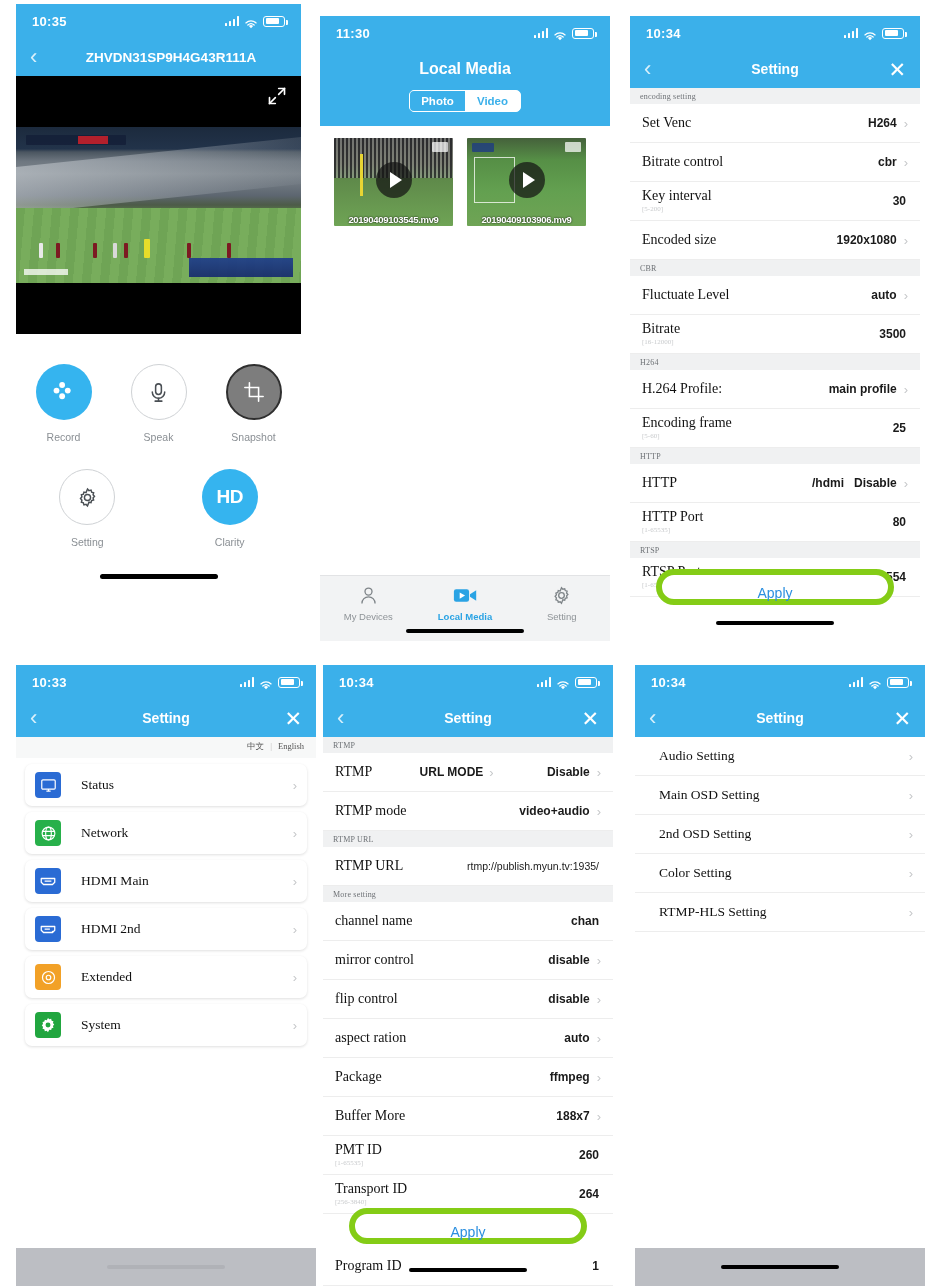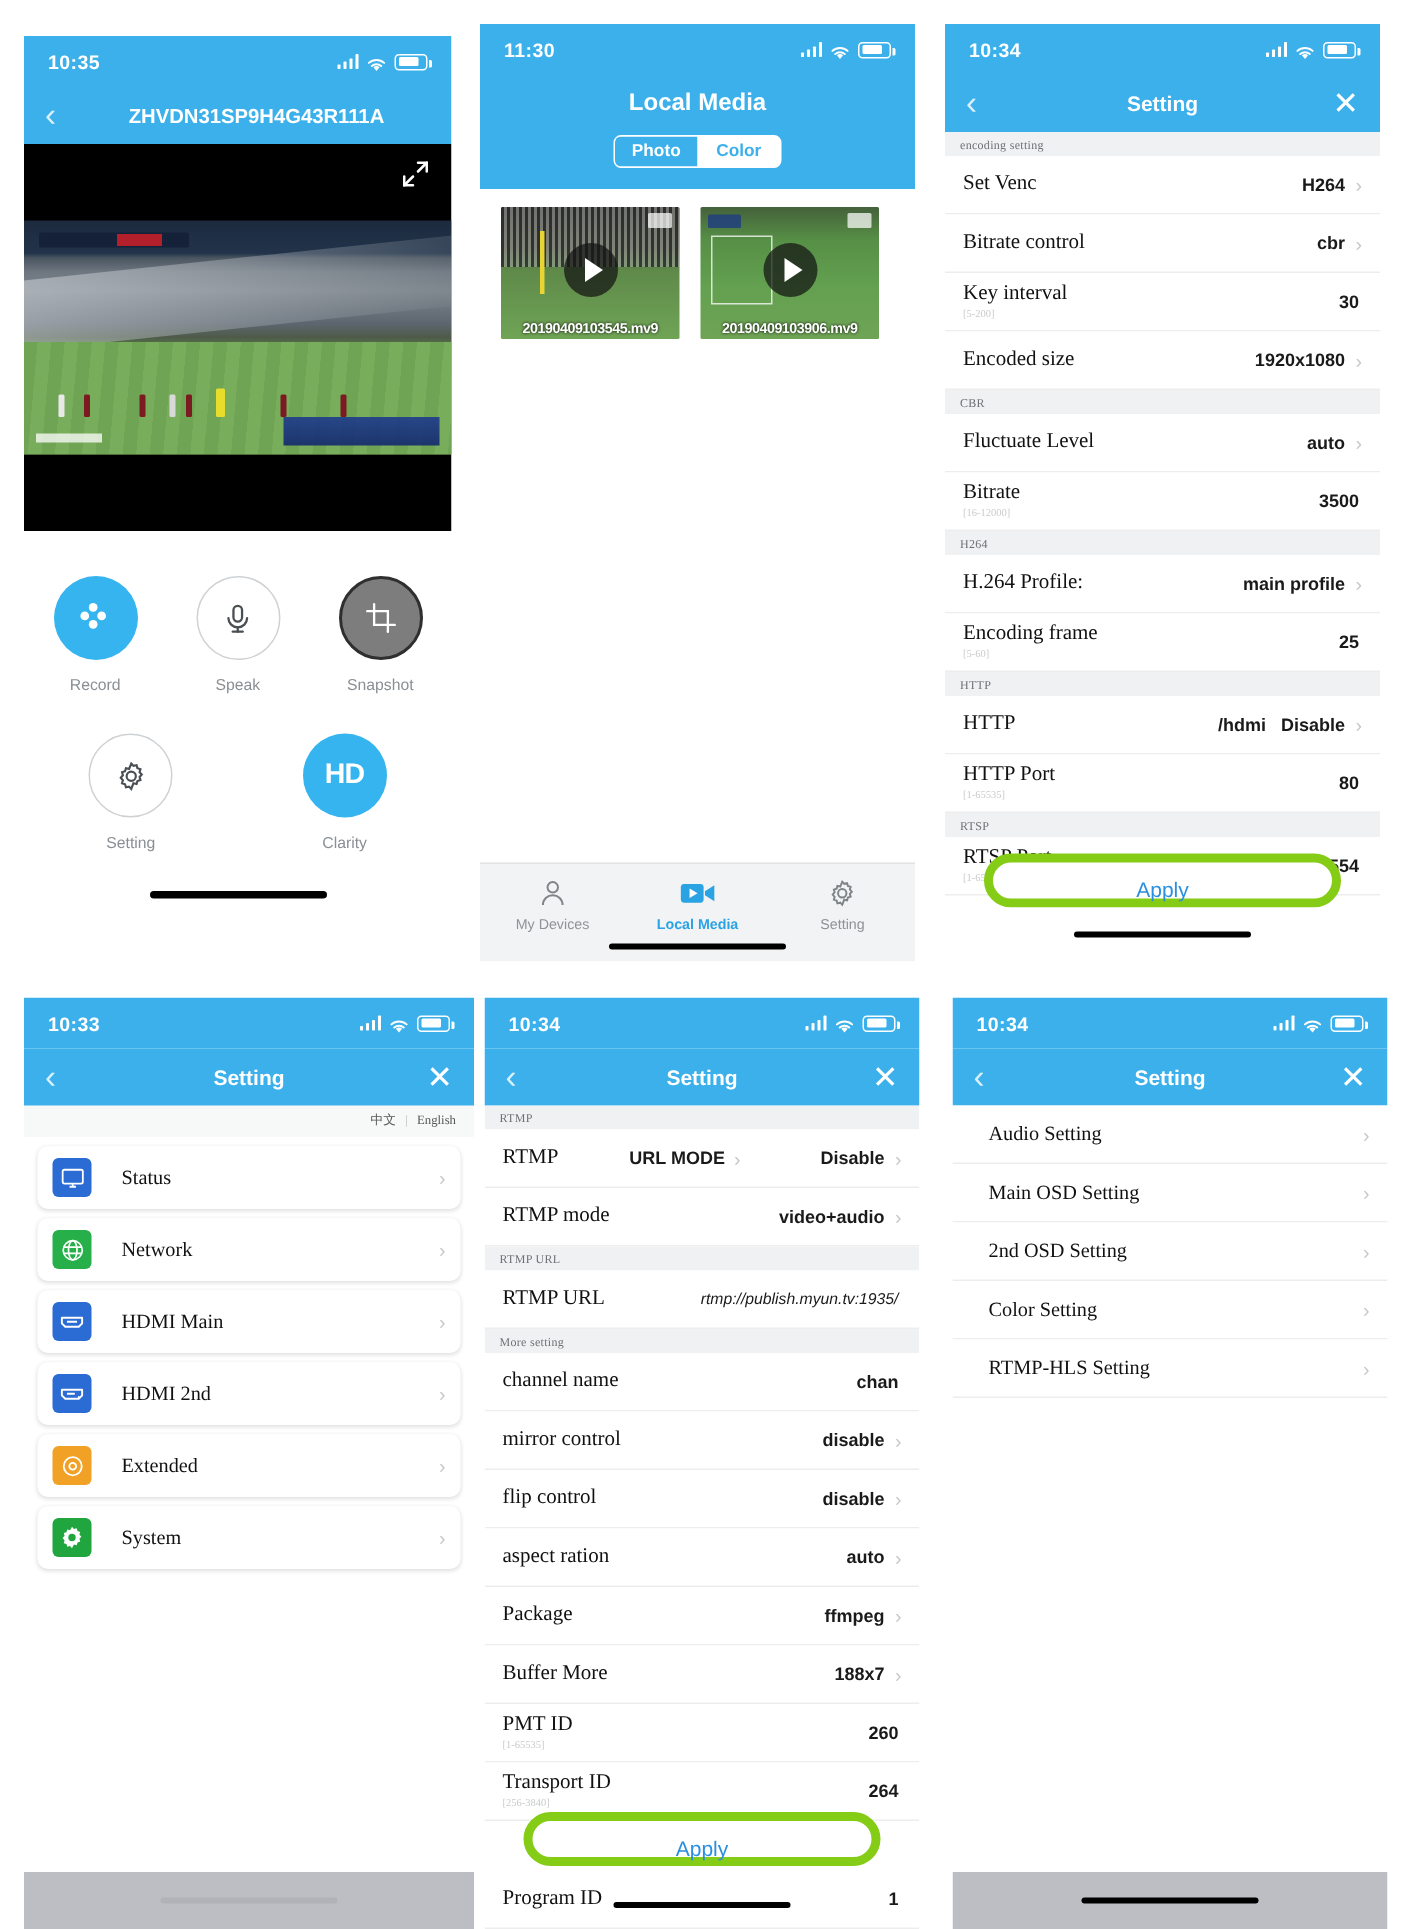--- a/index.html
+++ b/index.html
@@ -65,21 +65,21 @@
     width: 118px; height: 4.5px; background: #000; border-radius: 3px;
     margin: 0 auto;
   }
   .gray-footer {
     position: absolute; left: 0; right: 0; bottom: 0; height: 38px;
     background: #bcbec3; display: flex; align-items: center; justify-content: center;
   }
   .gray-footer.faded .home-indicator { background: #b0b2b7; }
 
   
-  #p1 { left: 16px; top: 24px; width: 285px; height: 615px; }
+  #p1 { left: 16px; top: 4px; width: 285px; height: 615px; }
   .video-wrap {
     background: #000; height: 258px; position: relative;
     display: flex; align-items: center; justify-content: center;
   }
   .expand-icon {
     position: absolute; top: 10px; right: 14px;
     width: 20px; height: 20px; color: #fff; cursor: pointer;
   }
   .stadium {
     width: 100%; height: 156px; position: relative; overflow: hidden;
@@ -217,21 +217,21 @@
   }
   .row .k {
     font-family: "Liberation Serif", serif; font-size: 14px; color:#111;
     line-height: 1.05;
   }
   .row .hint { font-size: 7px; color:#c9cbcd; font-family:"Liberation Serif",serif; margin-top:1px; }
   .row .v {
     margin-left:auto; font-size: 12px; color:#1a1a1a; font-weight:bold;
     white-space: nowrap;
   }
-  .row .v.url { font-weight: normal; font-size: 10.5px; font-style: italic; }
+  .row .v.url { font-weight: normal; font-size: 10.5px; }
   .chev { color:#c6c8ca; font-size:13px; margin-left:7px; font-weight:300; }
   .chev.inline { margin: 0 6px; }
   .kcol { display:flex; flex-direction:column; justify-content:center; }
   .row.noarrow .v { padding-right: 2px; }
   .apply-btn {
     display:block; margin: 0 auto; width: 238px; height: 36px;
     line-height: 36px; text-align:center; color:#2b8fe0; font-size:14px;
     background:#fff; border:6px solid #84cc16; border-radius:18px; cursor:pointer;
   }
 
@@ -419,21 +419,21 @@
               </svg>
           </span>
           <span class="batt">
               <i></i>
             </span>
         </span>
       </div>
       <div class="lm-title">Local Media</div>
       <div class="seg">
         <div class="on">Photo</div>
-        <div class="off">Color</div>
+        <div class="off">Video</div>
       </div>
     </div>
 
     <div class="thumbs">
       <div class="thumb t1">
         <div class="crowd"></div>
         <div class="flag"></div>
         <div class="badge"></div>
         <div class="play"></div>
         <div class="fname">20190409103545.mv9</div>

